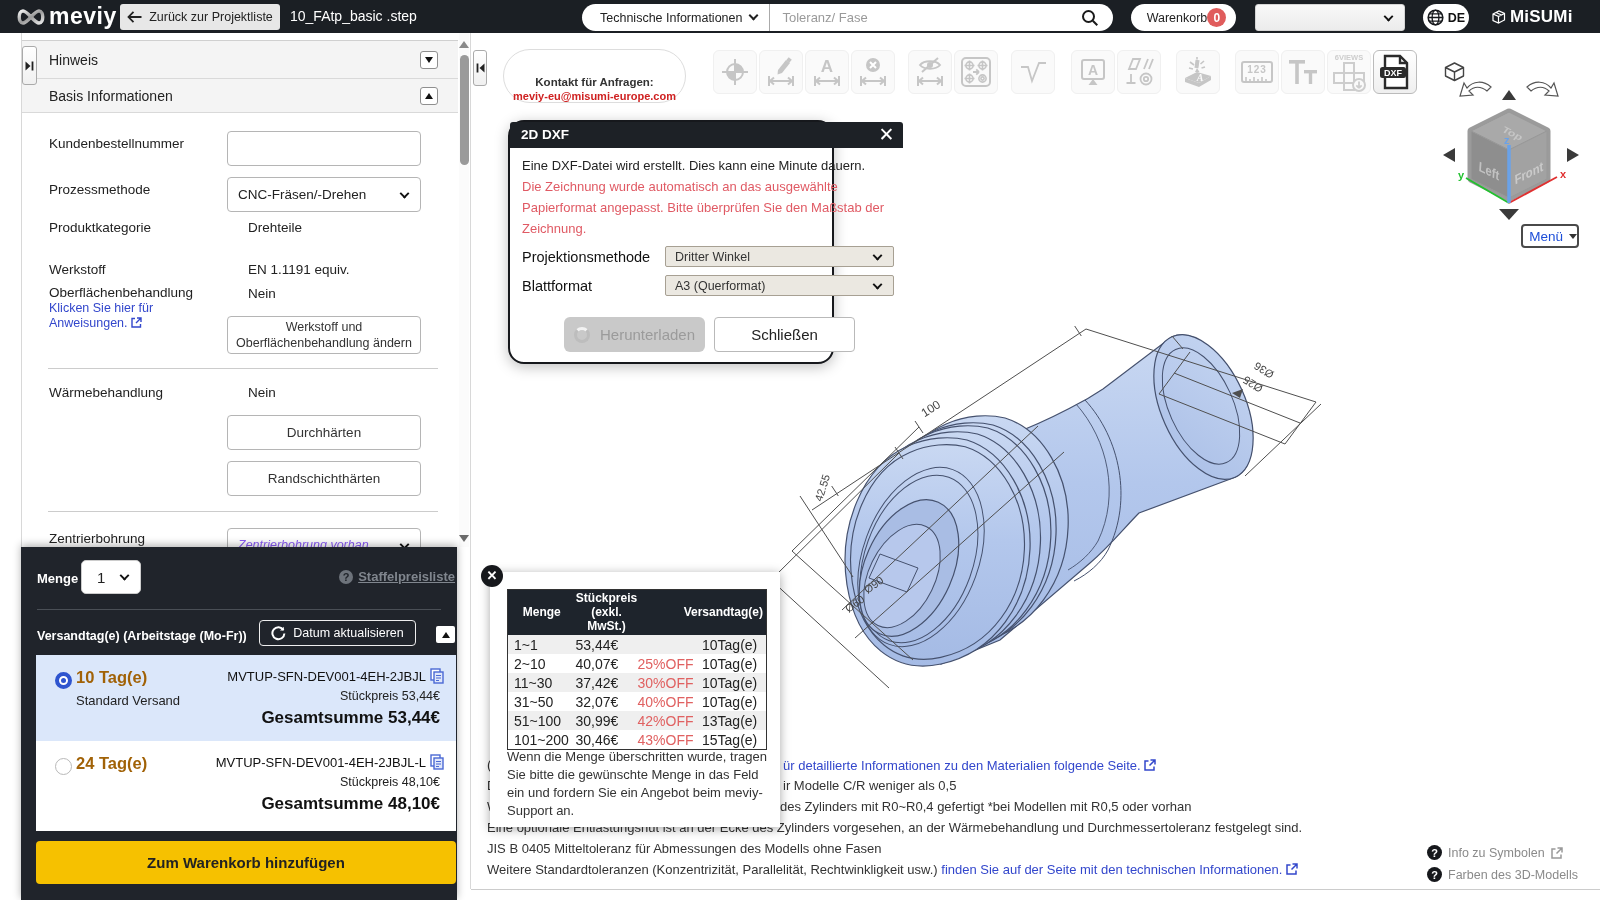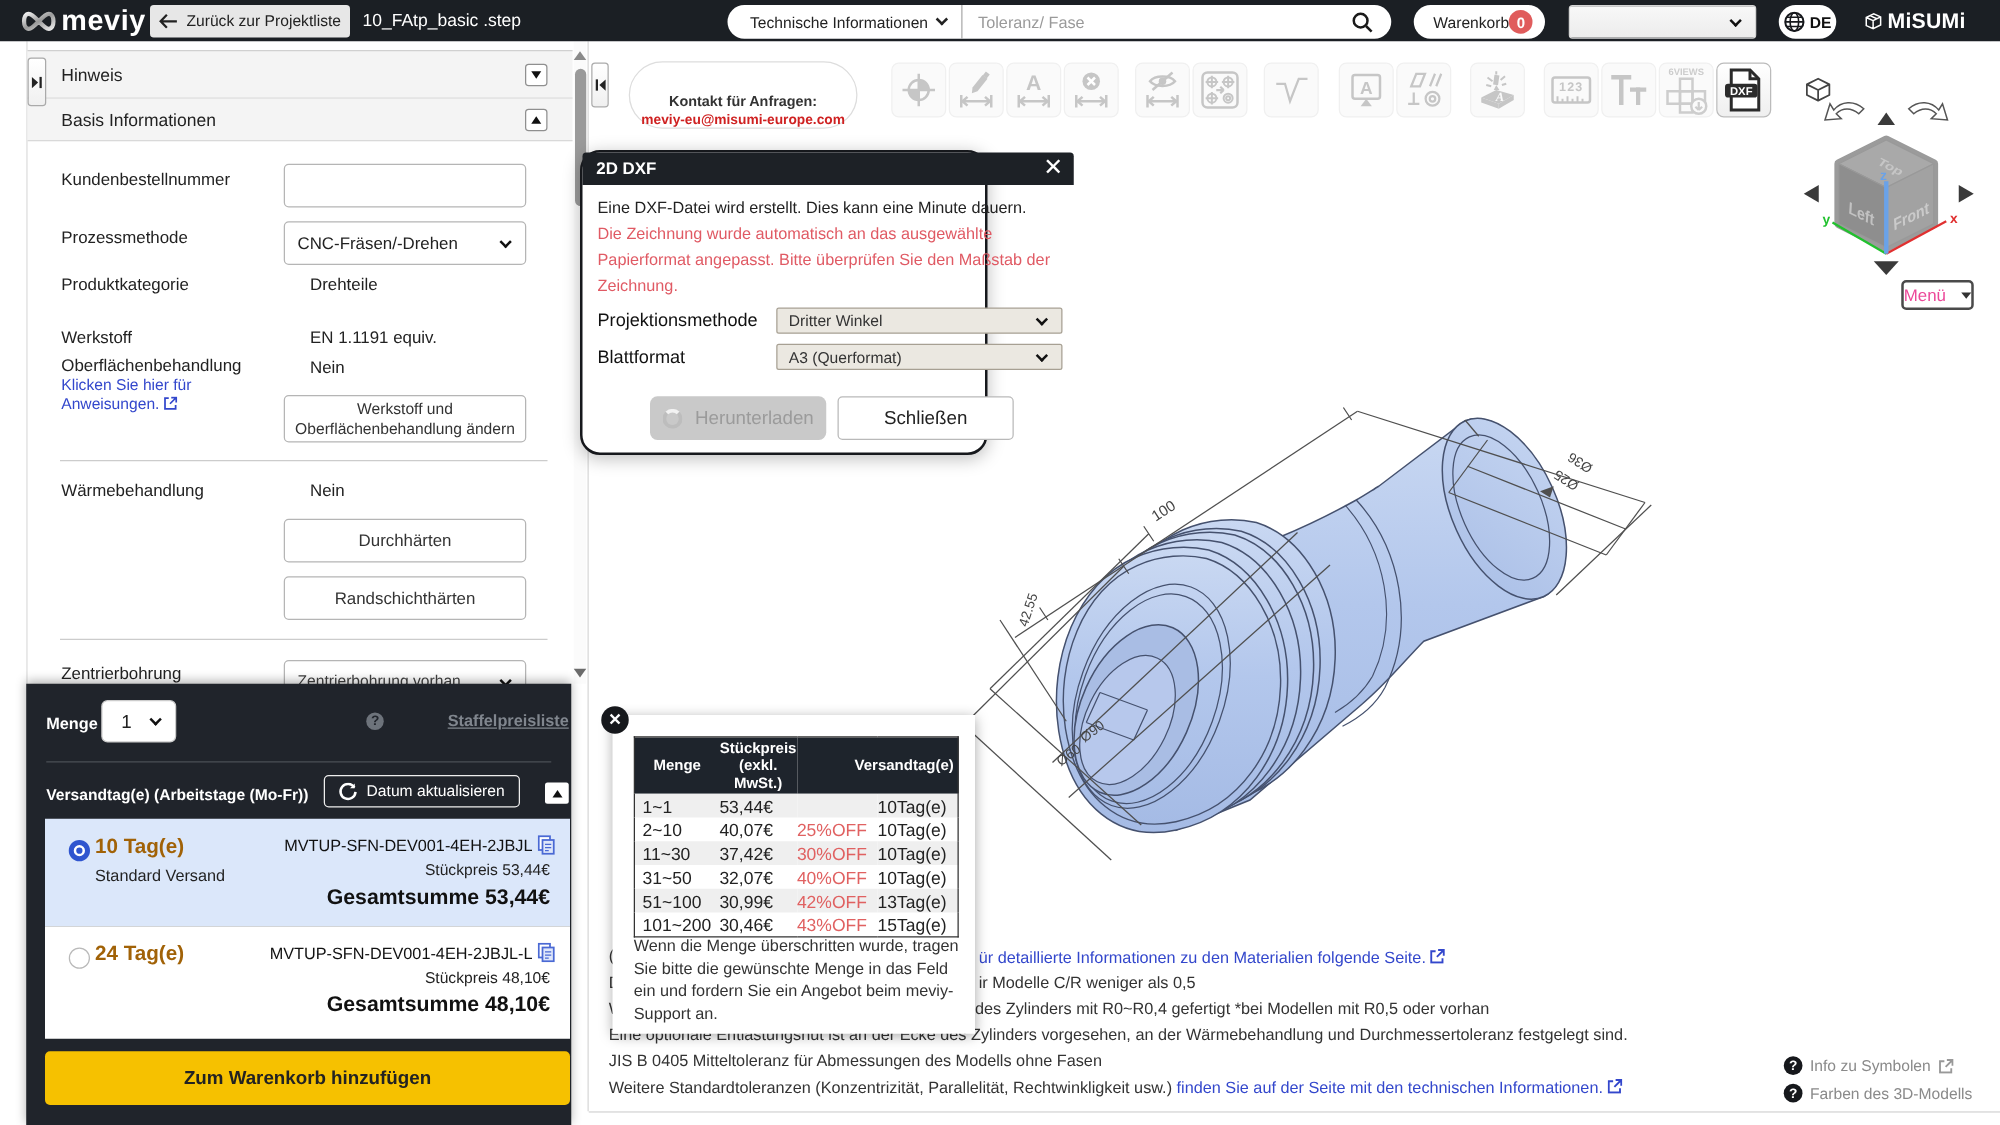--- a/index.html
+++ b/index.html
@@ -73,21 +73,21 @@
   #right-scroll-line { position:absolute; left:1592px; top:33px; width:1px; height:856px; background:#e2e2e2; }
   #bottom-border { position:absolute; left:471px; top:889px; width:1129px; height:1px; background:#ccc; }
 
   
   #order-panel { position:absolute; left:21px; top:547px; width:436px; height:353px; background:#20242b; z-index:20;
     box-shadow:0 -2px 8px rgba(0,0,0,0.3); }
   #qty-label { position:absolute; left:16px; top:24px; font-size:13px; font-weight:bold; color:#fff; }
   #qty-select { position:absolute; left:60px; top:13px; width:60px; height:34px; background:#fff; border-radius:5px; border:1px solid #ccc; }
   #qty-value { position:absolute; left:15px; top:8px; font-size:15px; color:#222; }
   #pricelist-wrap { position:absolute; right:2px; top:22px; display:flex; align-items:center; gap:5px; }
-  #pricelist-link { font-size:13px; font-weight:bold; color:#80868e; text-decoration:underline;margin-left:46px; }
+  #pricelist-link { font-size:13px; font-weight:bold; color:#80868e; text-decoration:underline; }
   #pricelist-q { width:14px; height:14px; border-radius:50%; background:#6d737b;
     color:#20242b; font-size:11px; font-weight:bold; display:flex; align-items:center; justify-content:center; }
   #op-divider { position:absolute; left:16px; top:62px; width:404px; height:1px; background:#4a4f56; }
   #ship-label { position:absolute; left:16px; top:82px; font-size:12.5px; font-weight:bold; color:#fff; }
   #update-btn { position:absolute; left:238px; top:73px; width:157px; height:26px; border:1.5px solid #eee; border-radius:4px;
     color:#fff; font-size:12.5px; display:flex; align-items:center; justify-content:center; gap:7px; background:transparent; }
   #collapse-btn { position:absolute; right:2px; top:79px; width:19px; height:17px; background:#fff; border-radius:2px;
     display:flex; align-items:center; justify-content:center; }
 
   .opt-card { position:absolute; left:15px; width:420px; }
@@ -112,21 +112,21 @@
     border-radius:27px; display:flex; flex-direction:column; align-items:center; justify-content:flex-end; gap:2px; }
   #contact-line1 { font-size:11.5px; font-weight:bold; color:#333; }
   #contact-email { font-size:11px; font-weight:bold; color:#cf2121; white-space:nowrap; }
 
   .tool-btn { position:absolute; top:17px; width:44px; height:44px; background:#fafafa; border:1px solid #f0f0f0;
     border-radius:6px; display:flex; align-items:center; justify-content:center; }
   .tool-btn.active { background:linear-gradient(#ffffff,#efefef); border:1px solid #bbb; }
   .tool-btn svg { display:block; }
 
   
-  #dxf-modal { position:absolute; left:464px; top:120px; width:326px; height:244px; background:#fff; border:2px solid #16181c;
+  #dxf-modal { position:absolute; left:508px; top:120px; width:326px; height:244px; background:#fff; border:2px solid #16181c;
     border-radius:16px; z-index:40; box-shadow:0 3px 14px rgba(0,0,0,0.25); }
   #dxf-header { position:absolute; left:0; top:0; width:393px; height:26px; background:#1d2126; border-radius:3px 3px 0 0;
     color:#fff; font-size:13.5px; font-weight:bold; line-height:26px; padding-left:11px; }
   #dxf-close { position:absolute; right:8px; top:5px; width:17px; height:17px; color:#fff; font-size:19px; line-height:16px; text-align:center; font-weight:300;}
   .dxf-msg { position:absolute; left:12px; font-size:13px; color:#222; white-space:nowrap; }
   .dxf-warn { color:#e05a64; }
   .dxf-row-label { position:absolute; left:12px; font-size:14.5px; color:#111; }
   .dxf-select { position:absolute; left:155px; width:229px; height:21px; background:#ebe8e1; border:1px solid #a7a093; border-radius:2px; }
   .dxf-select .val { position:absolute; left:9px; top:3px; font-size:12.5px; color:#333; white-space:nowrap; }
   #dxf-download { position:absolute; left:54px; top:195px; width:141px; height:35px; background:#c9c9c9; border-radius:6px;
@@ -151,21 +151,21 @@
   #popup-note { position:absolute; left:17px; top:176px; width:268px; font-size:13px; color:#333; line-height:18px; }
 
   
   .foot-line { position:absolute; font-size:13px; color:#333; white-space:nowrap; z-index:2; }
   .foot-right { position:absolute; font-size:12.5px; color:#8a8a8a; white-space:nowrap; display:flex; align-items:center; gap:6px; }
   .q-circle { width:15px; height:15px; border-radius:50%; background:#16181c; color:#fff; font-size:11px; font-weight:bold;
     display:flex; align-items:center; justify-content:center; }
 
   
   #menu-btn { position:absolute; left:1521px; top:224px; width:58px; height:24px; background:#fff; border:2px solid #4a4a4a;
-    border-radius:4px; z-index:10; display:flex; align-items:center; justify-content:space-between; gap:6px; font-size:13.5px; color:#ec4899; }
+    border-radius:4px; z-index:10; display:flex; align-items:center; justify-content:flex-end; gap:6px; font-size:13.5px; color:#1d4ed8; }
   #menu-btn .tri-down { border-top-color:#333; border-left-width:4px; border-right-width:4px; border-top-width:5px; }
 </style>
 </head>
 <body>
 
 <div id="topbar">
   <div id="logo">
     <svg width="32" height="20" viewBox="0 0 32 20">
       <defs>
           <linearGradient id="silv" x1="0" y1="0" x2="1" y2="1">
@@ -281,21 +281,21 @@
     <span>Durchhärten</span>
   </div>
   <div class="form-ctrl btn-plain" style="top:428px; height:35px; font-size:13.5px;">
     <span>Randschichthärten</span>
   </div>
 
   <div class="divider" style="top:478px"></div>
 
   <span class="form-label" style="top:498px">Zentrierbohrung</span>
   <div class="form-ctrl" style="top:495px; height:35px;">
-    <span style="position:absolute; left:10px; top:9px; font-size:12.5px; color:#404040;">Zentrierbohrung vorhan</span>
+    <span style="position:absolute; left:10px; top:9px; font-size:12.5px; color:#8b5cf6;font-style:italic;">Zentrierbohrung vorhan</span>
     <span class="sel-chev"></span>
   </div>
 </div>
 
 <div id="lp-scrollbar">
   <span class="sb-arrow-up"></span>
   <div id="lp-thumb"></div>
   <span class="sb-arrow-down"></span>
 </div>
 <div id="main-divider"></div>

